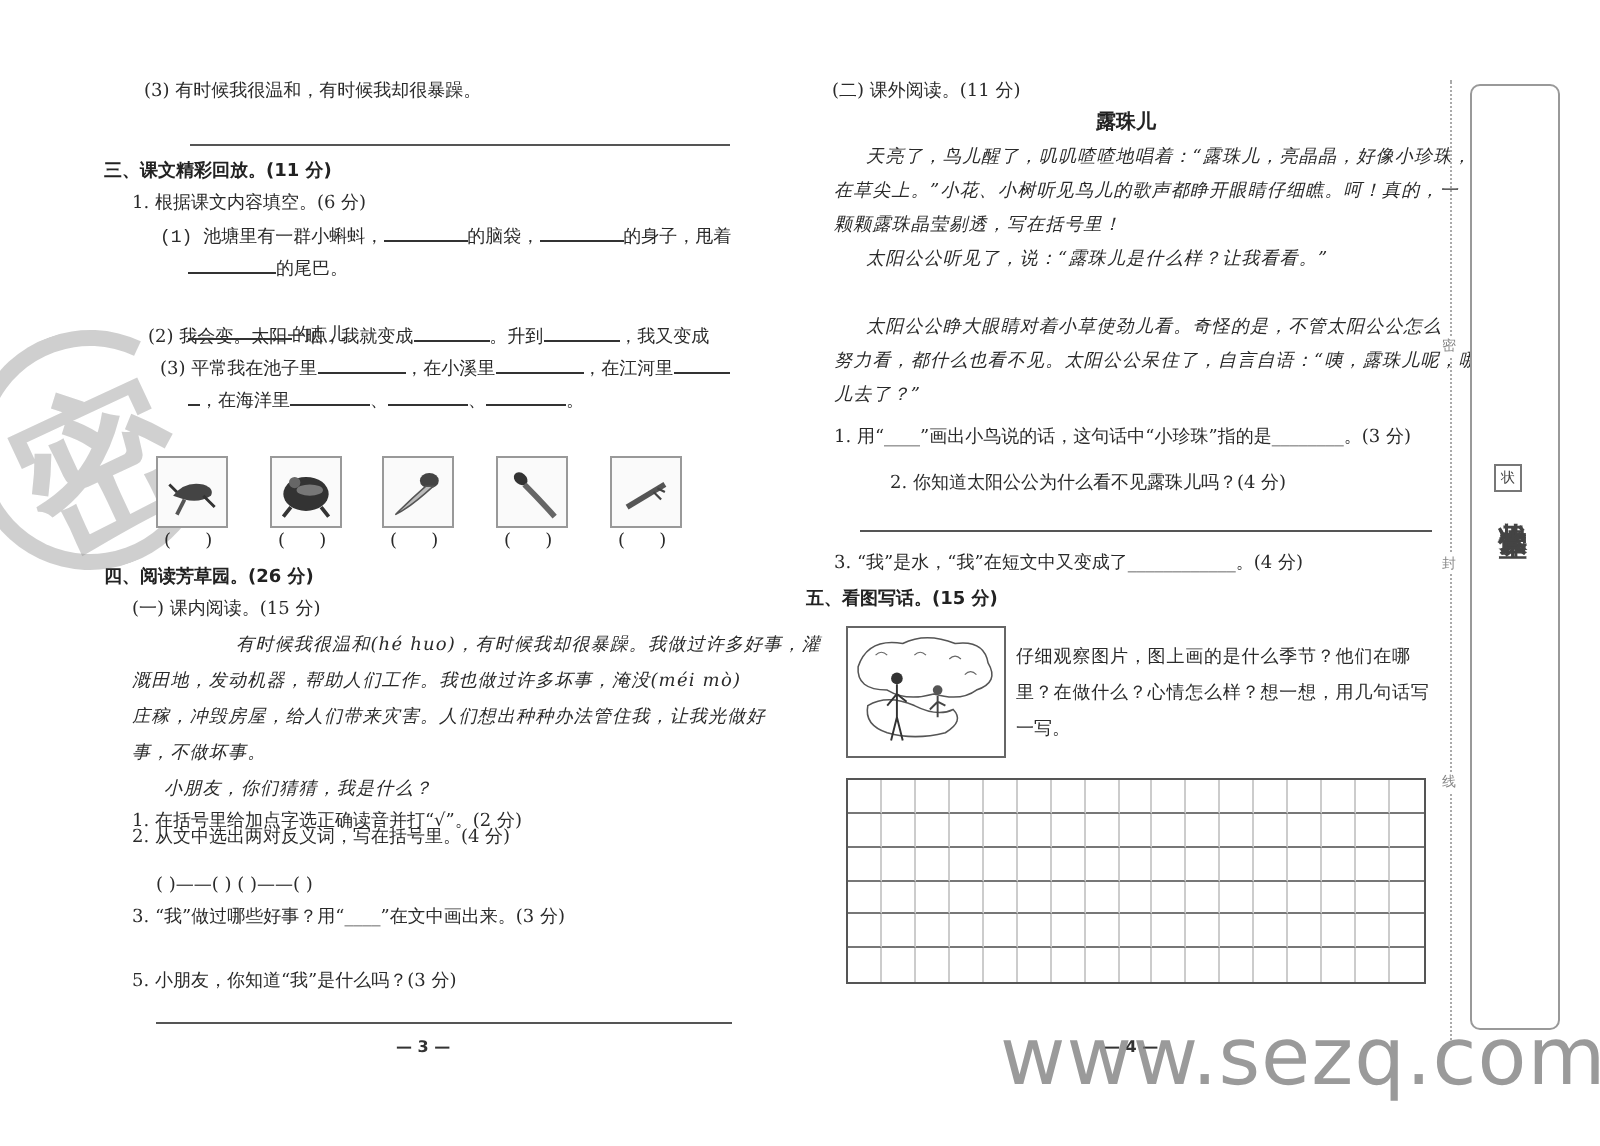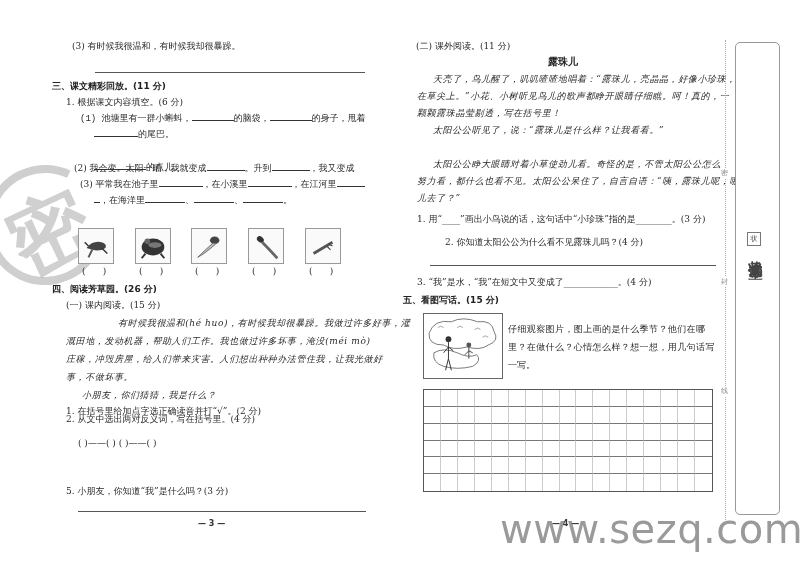--- a/index.html
+++ b/index.html
@@ -124,20 +124,21 @@
 
   <div class="line passage" style="left:86px;top:317px;margin-left:32px;">有时候我很温和(hé  huo)，有时候我却很暴躁。我做过许多好事，灌</div>
   <div class="line passage" style="left:66px;top:335px;">溉田地，发动机器，帮助人们工作。我也做过许多坏事，淹没(méi  mò)</div>
   <div class="line passage" style="left:66px;top:353px;">庄稼，冲毁房屋，给人们带来灾害。人们想出种种办法管住我，让我光做好</div>
   <div class="line passage" style="left:66px;top:371px;">事，不做坏事。</div>
   <div class="line passage" style="left:82px;top:389px;">小朋友，你们猜猜，我是什么？</div>
 
   <div class="line" style="left:66px;top:405px;">1. 在括号里给加点字选正确读音并打“√”。(2 分)</div>
   <div class="line" style="left:66px;top:413px;">2. 从文中选出两对反义词，写在括号里。(4 分)</div>
   <div class="line" style="left:78px;top:437px;">(          )——(          )                (          )——(          )</div>
+  <div class="line" style="left:66px;top:453px;">3. “我”做过哪些好事？用“____”在文中画出来。(3 分)</div>
   <div class="line" style="left:66px;top:485px;">5. 小朋友，你知道“我”是什么吗？(3 分)</div>
 
   <div class="hr" style="left:78px;top:511px;width:288px;"></div>
   <div class="page-num" style="left:198px;top:519px;">— 3 —</div>
 </div>
 
 <div class="line" style="left:416px;top:40px;">(二) 课外阅读。(11 分)</div>
 <div class="line sec-title" style="left:548px;top:56px;font-size:10px;">露珠儿</div>
 
 <div class="line passage" style="left:433px;top:73px;">天亮了，鸟儿醒了，叽叽喳喳地唱着：“露珠儿，亮晶晶，好像小珍珠，挂</div>

